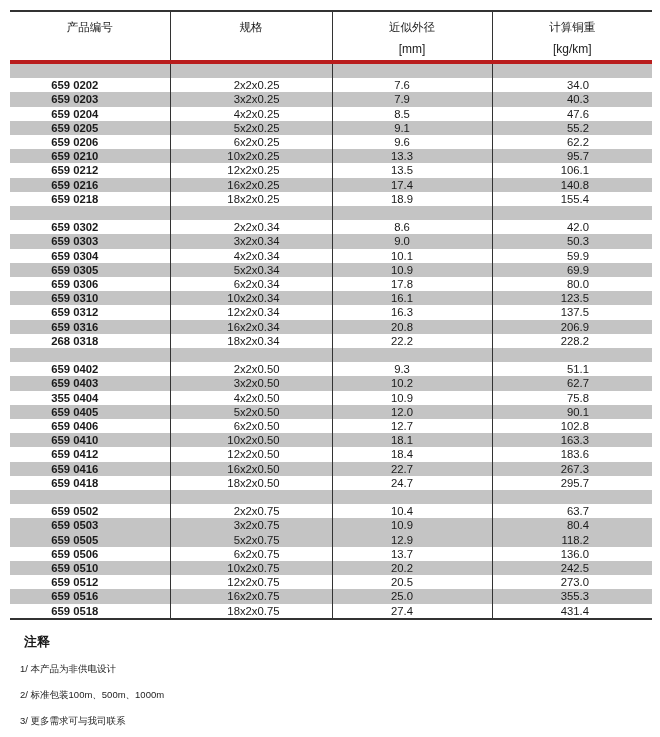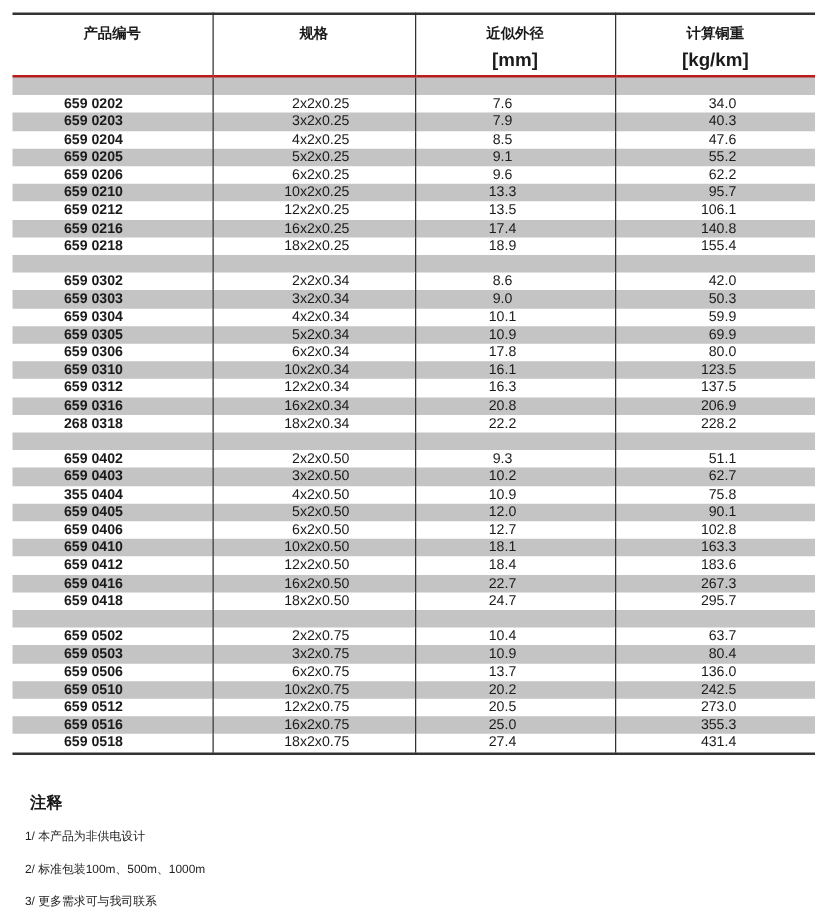--- a/index.html
+++ b/index.html
@@ -11,25 +11,25 @@
   .spec-table {
     position: absolute; left: 10px; top: 10px; width: 642px;
     border-collapse: collapse; table-layout: fixed;
     border-top: 2px solid #333; border-bottom: 2px solid #333;
   }
   .spec-table col.c1 { width: 160px; }
   .spec-table col.c2 { width: 162px; }
   .spec-table col.c3 { width: 160px; }
   .spec-table col.c4 { width: 160px; }
   .spec-table th {
-    height: 43px; vertical-align: top; font-weight: bold;
+    height: 43px; vertical-align: top; font-weight: normal;
     font-size: 11.5px; padding: 4px 0 0 0; 
-    border-bottom: 2px solid #b91c1c; line-height: 22px;
+    border-bottom: 4px solid #b91c1c; line-height: 22px;
   }
-  .spec-table th .unit { display: block; font-size: 15px; }
+  .spec-table th .unit { display: block; font-size: 12px; }
   .spec-table td {
     height: 14.2px; padding: 0; font-size: 11.3px; line-height: 14.2px;
     text-align: center;
   }
   .spec-table th + th, .spec-table td + td { border-left: 1.5px solid #333; }
   .spec-table tr.sep td { background: #c4c4c4; }
   .spec-table tr.alt td { background: #c4c4c4; }
   .spec-table td.code { padding-right: 30px; font-weight: bold; }
   .spec-table td.spec { text-align: right; padding-right: 52px; }
   .spec-table td.od { padding-right: 20px; }
@@ -258,20 +258,26 @@
         <td class="spec">2x2x0.75</td>
         <td class="od">10.4</td>
         <td class="wt">63.7</td>
       </tr>
       <tr class="alt">
         <td class="code">659 0503</td>
         <td class="spec">3x2x0.75</td>
         <td class="od">10.9</td>
         <td class="wt">80.4</td>
       </tr>
+      <tr class="alt">
+        <td class="code">659 0505</td>
+        <td class="spec">5x2x0.75</td>
+        <td class="od">12.9</td>
+        <td class="wt">118.2</td>
+      </tr>
       <tr>
         <td class="code">659 0506</td>
         <td class="spec">6x2x0.75</td>
         <td class="od">13.7</td>
         <td class="wt">136.0</td>
       </tr>
       <tr class="alt">
         <td class="code">659 0510</td>
         <td class="spec">10x2x0.75</td>
         <td class="od">20.2</td>

